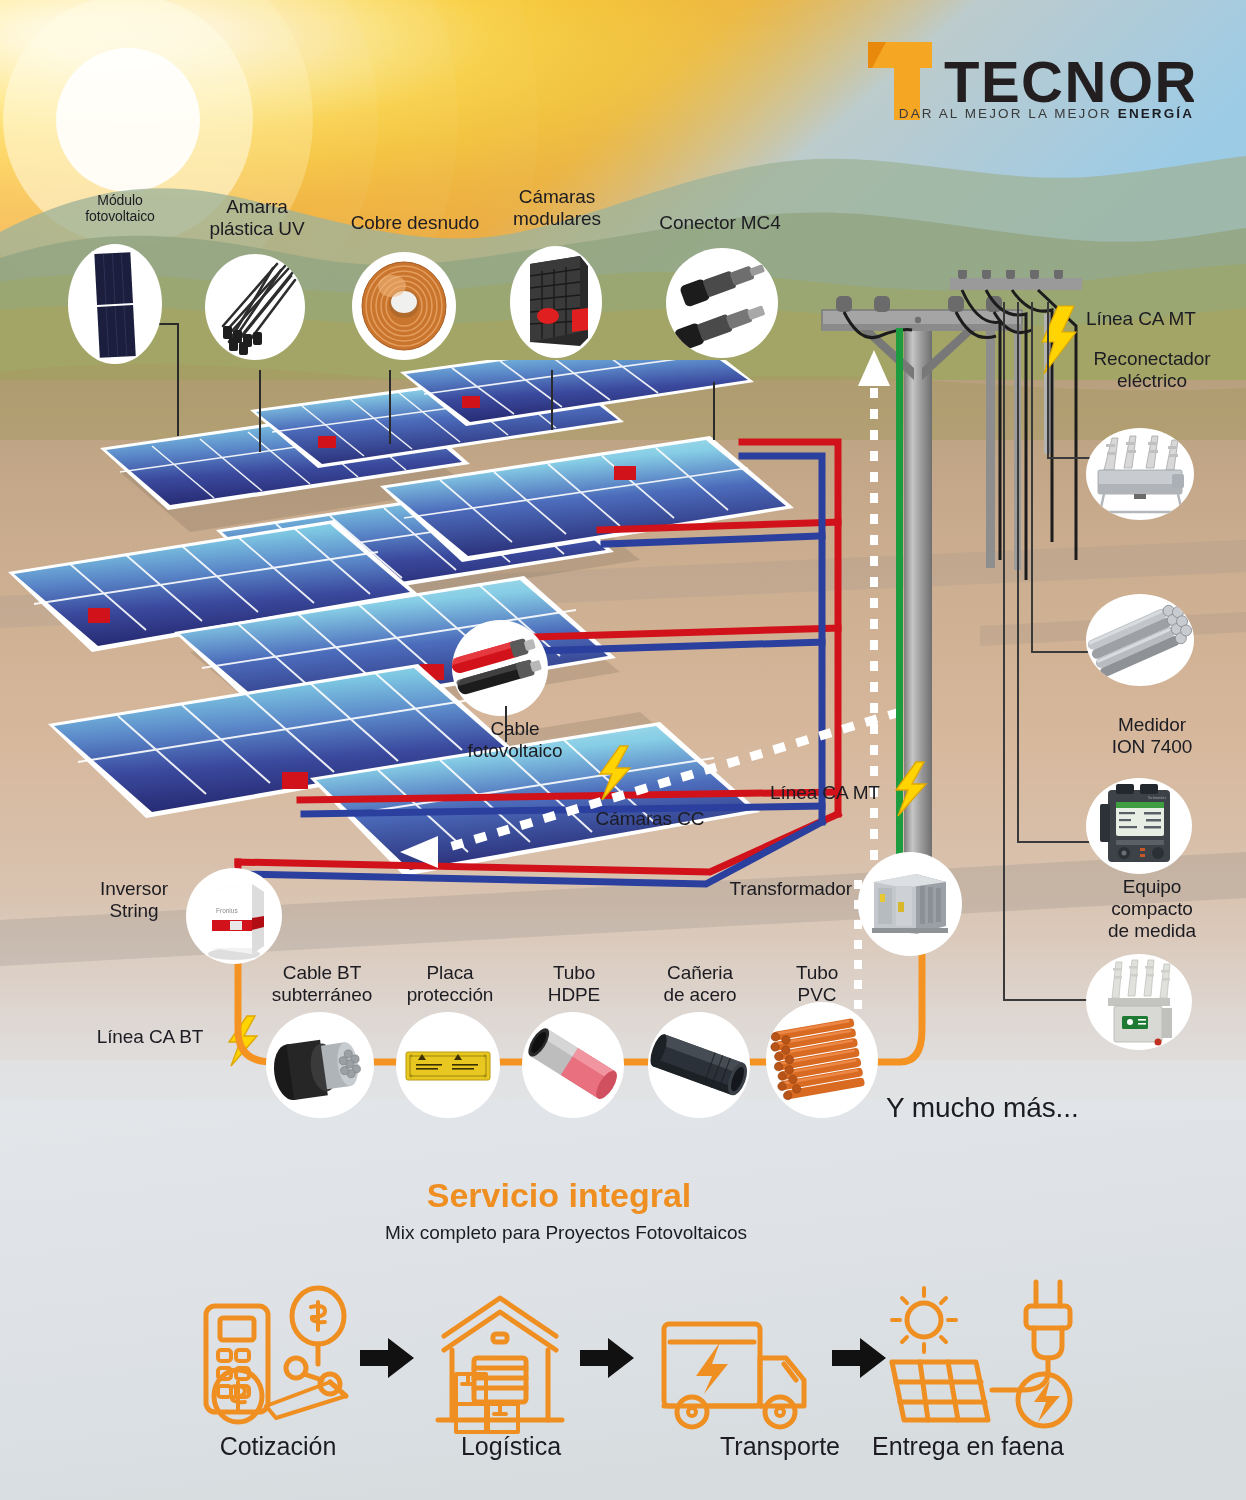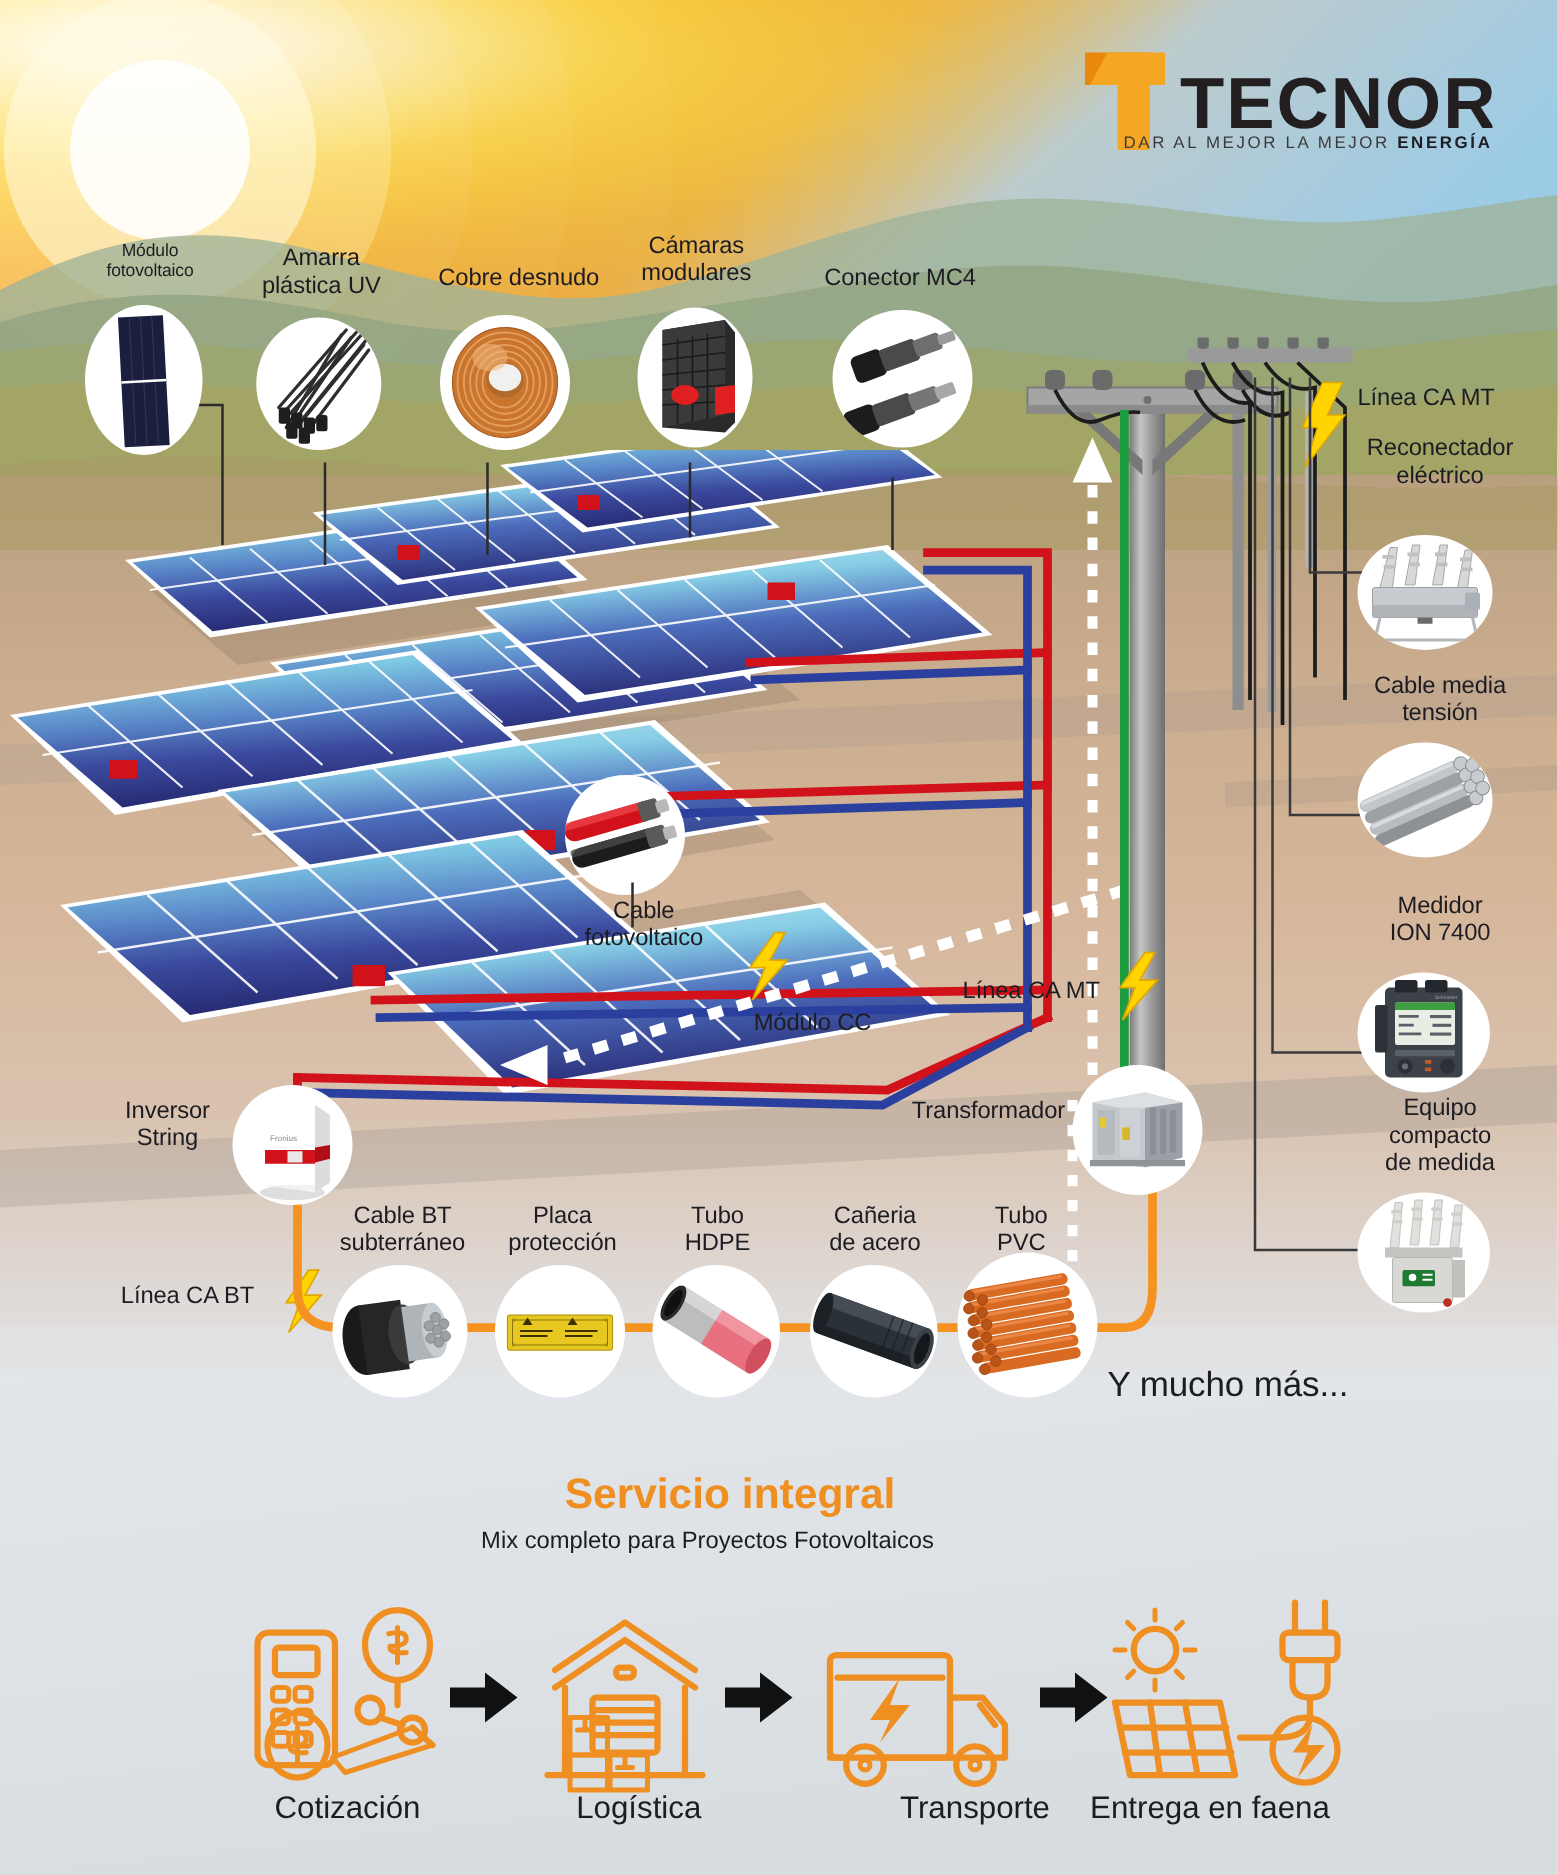--- a/index.html
+++ b/index.html
@@ -491,21 +491,21 @@
         <rect x="78" y="51" width="10" height="10" rx="2" fill="#b8b8b8"></rect>
       </g>
     </svg>
   </div>
   <svg class="abs" style="left:496px;top:704px;" width="20" height="40" viewBox="0 0 20 40">
     <path d="M10,38 L10,2" stroke="#2b2b2b" stroke-width="2" fill="none"></path>
   </svg>
   <div class="lbl" style="left:440px;top:718px;width:150px;font-size:19px;">Cable
 fotovoltaico</div>
 
-  <div class="lbl" style="left:590px;top:808px;width:120px;font-size:19px;">Módulo CC</div>
+  <div class="lbl" style="left:590px;top:808px;width:120px;font-size:19px;">Cámaras CC</div>
   <div class="lbl" style="left:760px;top:782px;width:130px;font-size:19px;">Línea CA MT</div>
   <div class="lbl" style="left:1086px;top:308px;width:140px;font-size:19px;text-align:left;">Línea CA MT</div>
   <div class="lbl" style="left:90px;top:1026px;width:120px;font-size:19px;">Línea CA BT</div>
   <div class="lbl" style="left:716px;top:878px;width:136px;font-size:19px;text-align:right;">Transformador</div>
   <div class="lbl" style="left:84px;top:878px;width:100px;font-size:19px;">Inversor
 String</div>
 
   <div class="circ" style="left:186px;top:868px;width:96px;height:96px;">
     <svg width="96" height="96" viewBox="0 0 96 96">
       <ellipse cx="48" cy="86" rx="26" ry="6" fill="#c8c8c8" opacity="0.6"></ellipse>
@@ -584,22 +584,20 @@
             <circle cx="92" cy="41" r="5.5"></circle>
           <circle cx="92" cy="51" r="5.5"></circle>
             <circle cx="92" cy="61" r="5.5"></circle>
           <circle cx="100" cy="36" r="5.5"></circle>
             <circle cx="100" cy="46" r="5.5"></circle>
           <circle cx="100" cy="56" r="5.5"></circle>
         </g>
       </g>
     </svg>
   </div>
-  <div class="lbl" style="left:1062px;top:538px;width:180px;font-size:19px;">Cable media
-tensión</div>
 
   <div class="circ" style="left:1086px;top:778px;width:106px;height:96px;">
     <svg width="106" height="96" viewBox="0 0 106 96">
       <rect x="22" y="12" width="62" height="72" rx="4" fill="#3c4248"></rect>
       <rect x="14" y="26" width="10" height="38" rx="2" fill="#2c3238"></rect>
       <rect x="30" y="6" width="18" height="10" rx="2" fill="#22282e"></rect>
       <rect x="54" y="6" width="18" height="10" rx="2" fill="#22282e"></rect>
       <rect x="30" y="24" width="48" height="34" rx="2" fill="#e8eee4"></rect>
       <rect x="30" y="24" width="48" height="6" fill="#3f9e3f"></rect>
       <g fill="#5a6068" font-family="Liberation Sans, sans-serif" font-size="4">
@@ -777,21 +775,21 @@
         </g>
       </g>
     </svg>
   </div>
   <div class="lbl" style="left:762px;top:962px;width:110px;font-size:19px;">Tubo
 PVC</div>
 
   <div class="lbl" style="left:886px;top:1092px;width:240px;font-size:28px;text-align:left;">Y mucho más...</div>
 
   <div class="abs" style="left:0;top:1176px;width:1118px;text-align:center;
-       font-size:34px;font-weight:bold;color:#ef8f22;margin-left:25px;">Servicio integral</div>
+       font-size:34px;font-weight:bold;color:#ef8f22;">Servicio integral</div>
   <div class="abs" style="left:0;top:1222px;width:1132px;text-align:center;
        font-size:19px;color:#1c1c22;">Mix completo para Proyectos Fotovoltaicos</div>
 
   <svg class="abs" style="left:180px;top:1272px;" width="900" height="170" viewBox="0 0 900 170">
     <g fill="none" stroke="#ef8f22" stroke-width="5" stroke-linecap="round" stroke-linejoin="round">
 
       <g>
         <rect x="26" y="34" width="62" height="106" rx="9"></rect>
         <rect x="40" y="46" width="34" height="22" rx="3"></rect>
         <g stroke-width="4">

